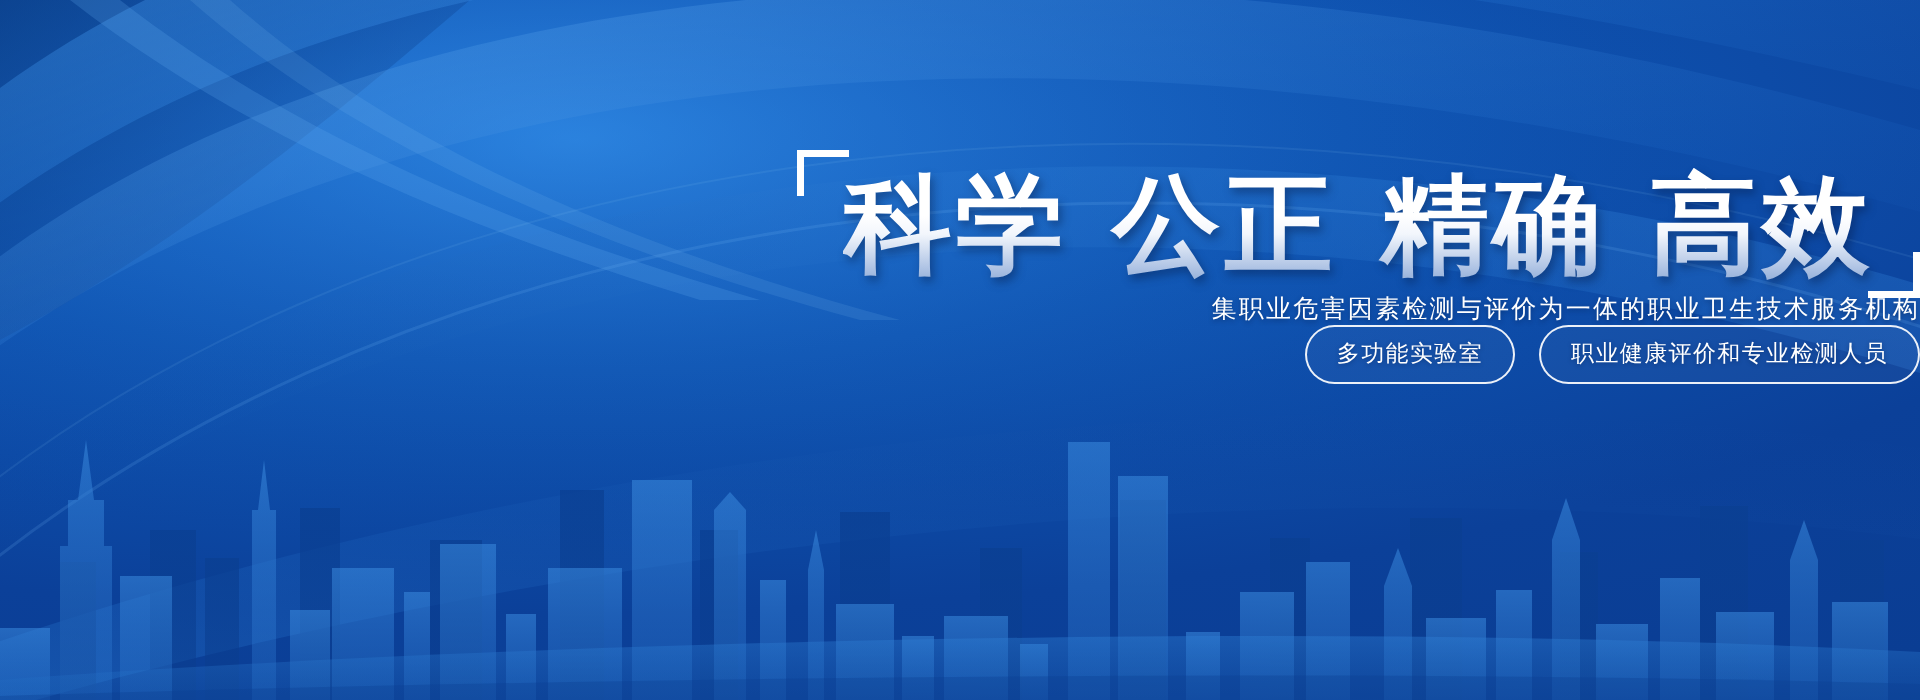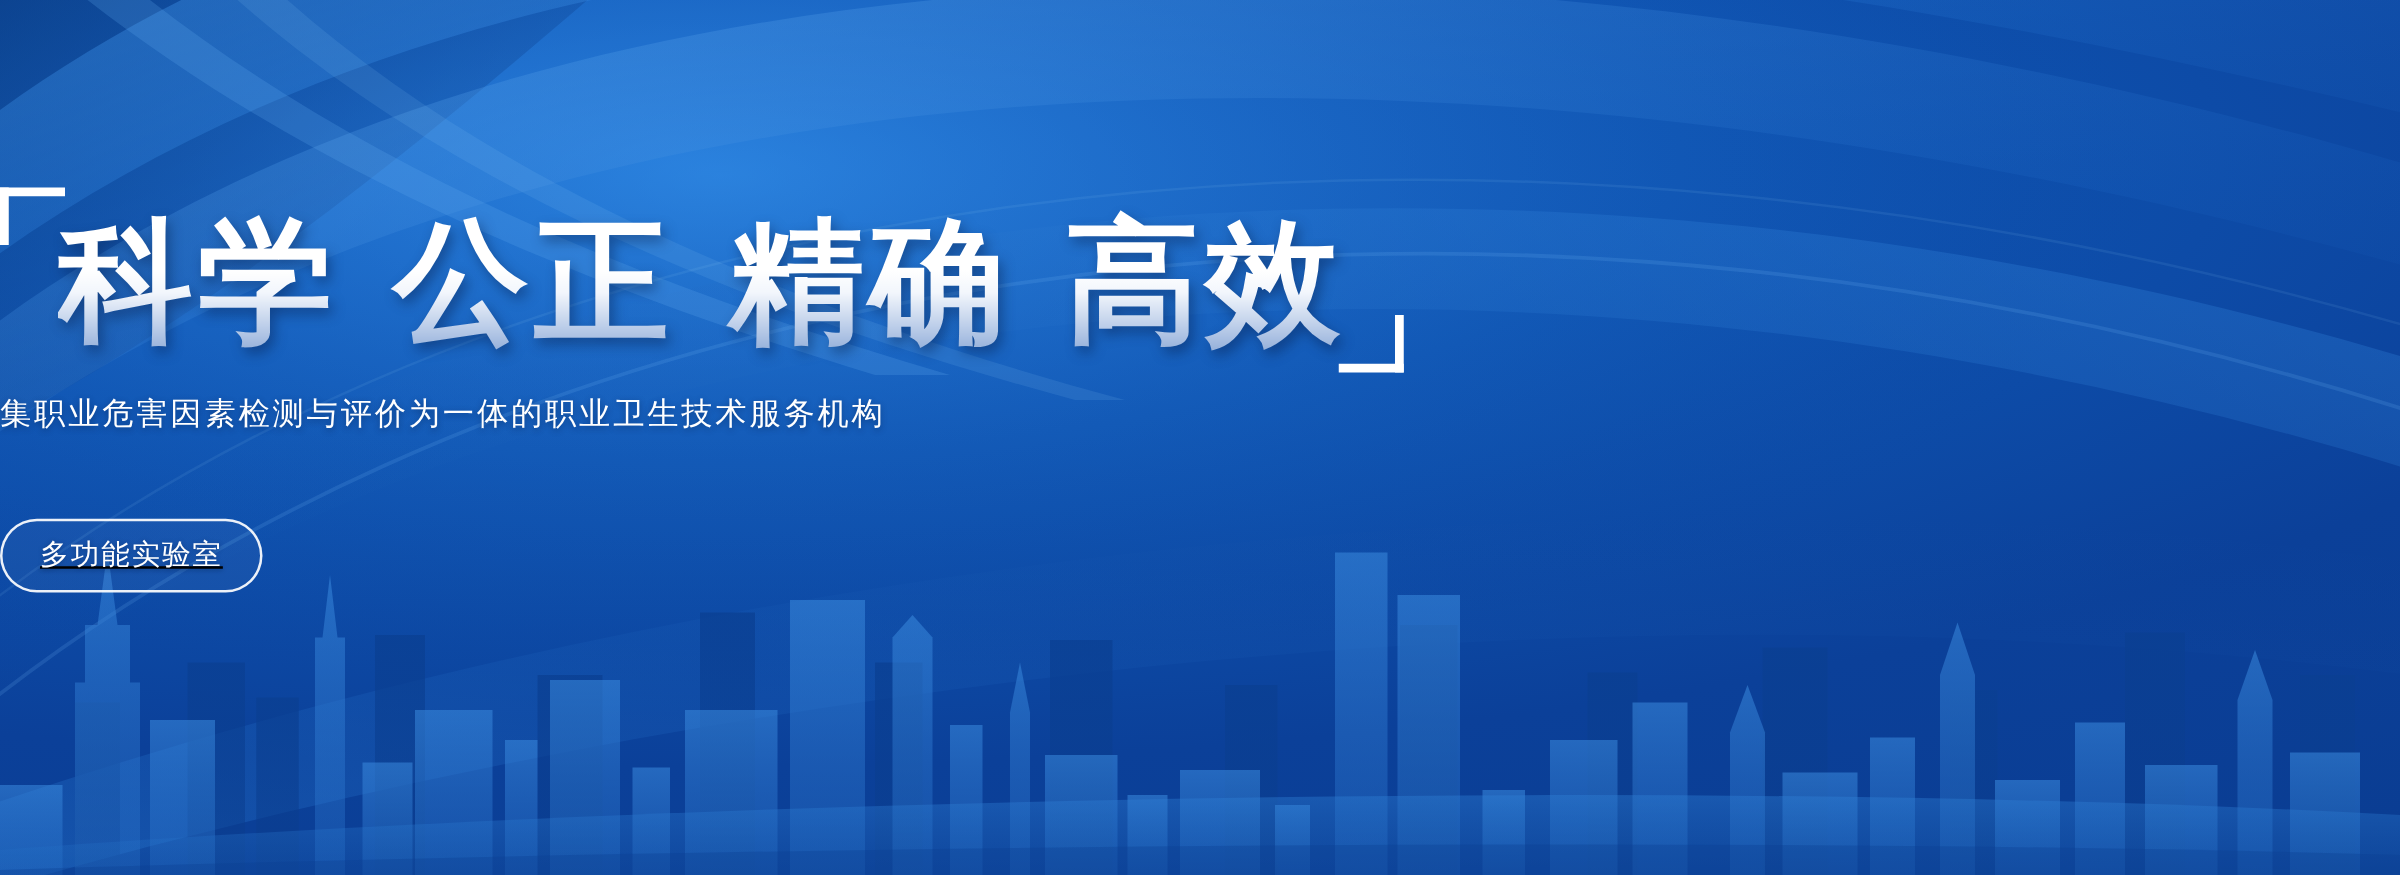--- a/index.html
+++ b/index.html
@@ -21,21 +21,21 @@
 
   
   .skyline{position:absolute;left:0;bottom:0;width:100%;height:320px;}
 
   
   .content{
     position:absolute;
     inset:0;
     display:flex;
     flex-direction:column;
-    align-items:flex-start;
+    align-items:flex-end;
     z-index:6;
   }
 
   .headline-wrap{
     position:relative;
     margin-top:168px;
     padding:0 46px;
   }
 
   .bracket{
@@ -65,34 +65,32 @@
     background:linear-gradient(180deg,#ffffff 0%,#ffffff 42%,#f2f6fc 58%,#aec3e4 88%,#92aed8 100%);
     -webkit-background-clip:text;
     background-clip:text;
     color:transparent;
     -webkit-text-fill-color:transparent;
     filter:drop-shadow(3px 5px 5px rgba(2,22,62,.42));
   }
   .headline .gap{display:inline-block;width:44px;}
 
   .subtitle{
-    margin:32px 0 0 0;
+    margin:10px 0 0 0;
     font-size:25px;
     letter-spacing:.09em;
     color:#ffffff;
     font-weight:normal;
     white-space:nowrap;
     text-shadow:0 2px 5px rgba(3,24,64,.45);
   }
 
   .tags{
     display:flex;
     gap:24px;
-    margin-top:68px;
-    text-decoration:underline;
   }
   .tag{
     border:2px solid rgba(255,255,255,.92);
     border-radius:999px;
     color:#ffffff;
     font-size:23px;
     letter-spacing:.06em;
     padding:11px 30px 13px;
     white-space:nowrap;
     background:rgba(255,255,255,.04);
@@ -236,16 +234,17 @@
 
       <h1 class="headline">
         <span>科学</span><span class="gap"></span><span>公正</span><span class="gap"></span><span>精确</span><span class="gap"></span><span>高效</span>
       </h1>
     </div>
 
     <p class="subtitle">集职业危害因素检测与评价为一体的职业卫生技术服务机构</p>
 
     <div class="tags">
       <span class="tag">多功能实验室</span>
+      <span class="tag">职业健康评价和专业检测人员</span>
     </div>
 
   </div>
 </div>
 
 </body></html>

